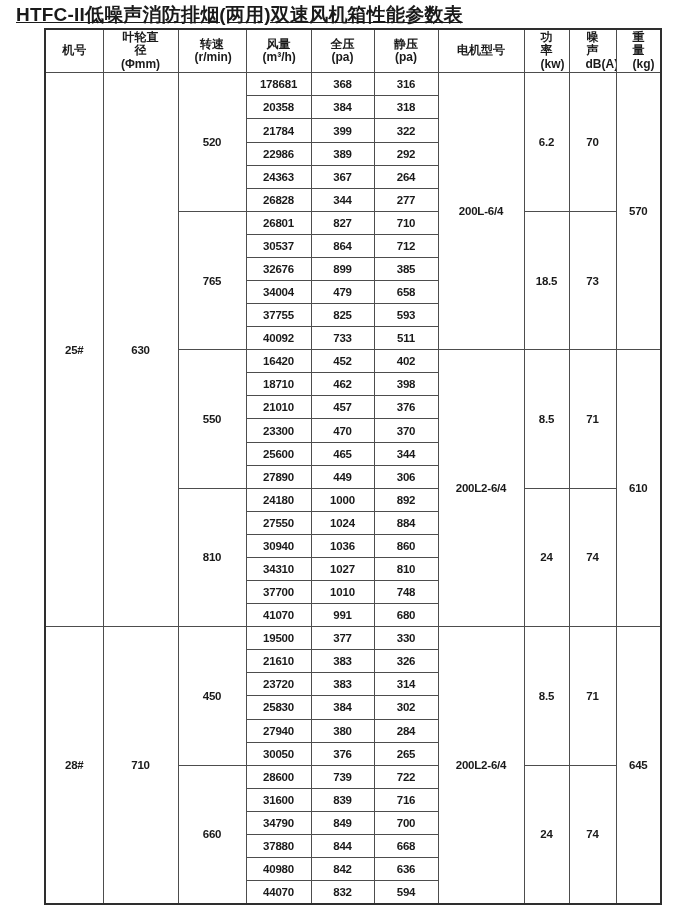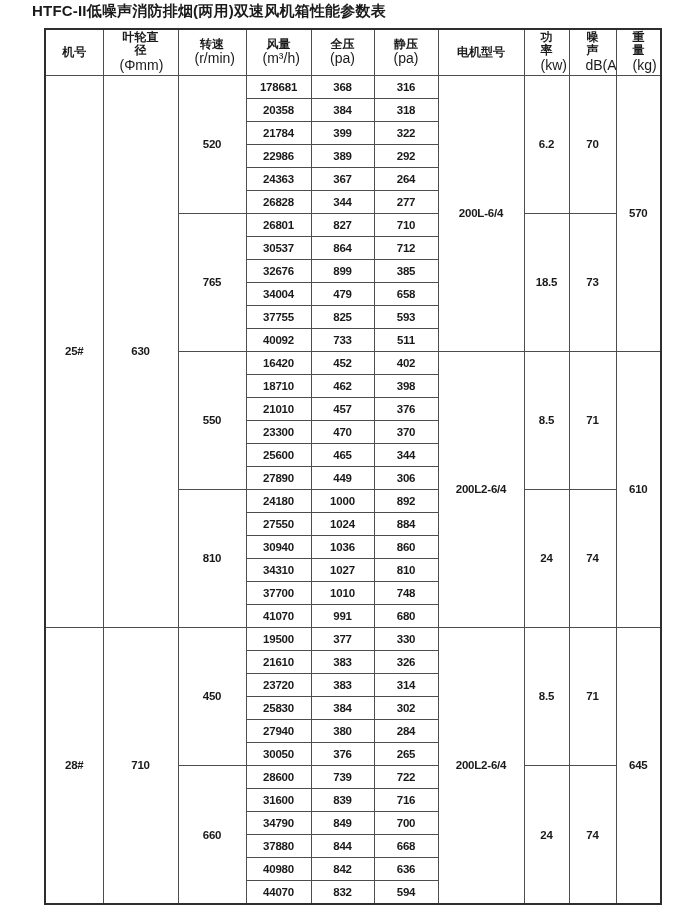--- a/index.html
+++ b/index.html
@@ -4,39 +4,40 @@
 <style>
   * { margin:0; padding:0; box-sizing:border-box; }
   html,body { background:#fff; }
   body {
     width:700px; height:914px;
     font-family:"Liberation Sans", sans-serif;
     color:#1a1a1a;
   }
   .page { position:relative; width:700px; height:914px; background:#ffffff; overflow:hidden; }
   .title {
-    position:absolute; left:32px; top:2px;
-    font-size:15px; font-weight:bold; letter-spacing:0.2px;
+    position:absolute; left:16px; top:2px;
+    font-size:19px; font-weight:bold; letter-spacing:0.2px;
     white-space:nowrap;
+    text-decoration:underline;
   }
   table.perf {
     position:absolute; left:44px; top:28px;
     width:616px; height:877px;
     border-collapse:collapse; table-layout:fixed;
     border:2px solid #2e2e2e;
   }
   .perf th, .perf td {
     border:1px solid #4d4d4d;
     text-align:center; vertical-align:middle;
     font-weight:bold;
     overflow:hidden;
   }
   .perf thead tr { height:31px; }
   .perf thead th { font-size:12px; line-height:1.12; padding:1px 16px; }
-  .perf thead th .sub { display:block; font-size:14px; font-weight:normal; }
+  .perf thead th .sub { display:block; font-size:12px; font-weight:bold; }
   .perf tbody tr { height:23px; }
   .perf tbody td { font-size:11.5px; letter-spacing:-0.2px; }
 </style>
 </head>
 <body>
 
 <div class="page">
   <div class="title">HTFC-II低噪声消防排烟(两用)双速风机箱性能参数表</div>
 
   <table class="perf">

